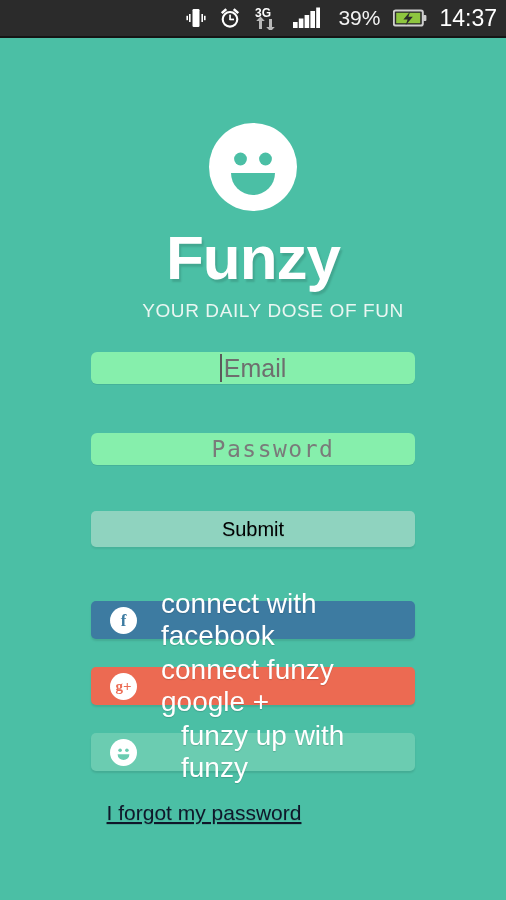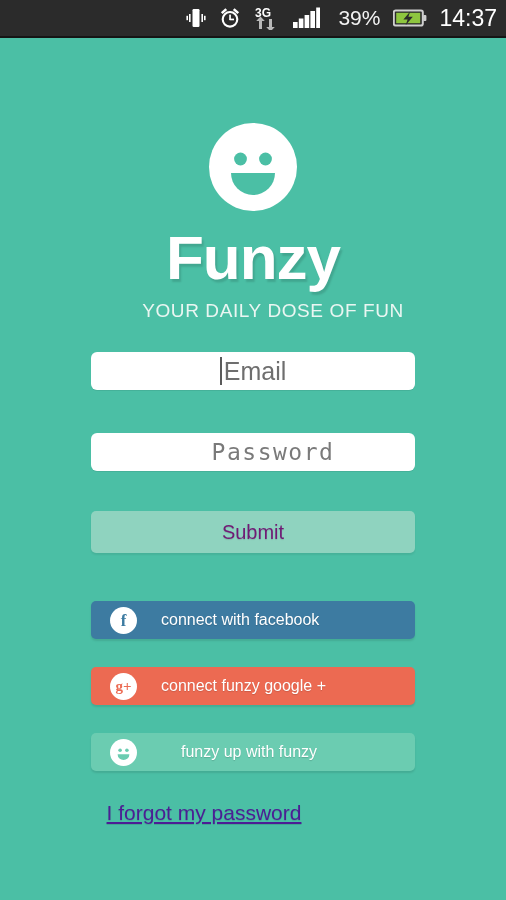--- a/index.html
+++ b/index.html
@@ -92,22 +92,22 @@
     letter-spacing: 0.6px;
     font-family: "Liberation Sans", sans-serif;
     margin-left: 20px;
   }
 
   
   .field {
     position: absolute;
     left: 91px;
     width: 324px;
-    height: 38px;
-    background: #ffffff;
+    height: 32px;
+    background: #86efac;
     border-radius: 6px;
     box-sizing: border-box;
     display: flex;
     align-items: center;
     justify-content: center;
     box-shadow: 0 1px 0 rgba(0,0,0,0.07);
   }
   .field-email { top: 314px; }
   .field-pass  { top: 395px; padding-left: 40px; }
 
@@ -128,25 +128,25 @@
     font-size: 23px;
     letter-spacing: 1.5px;
     font-family: "DejaVu Sans Mono", monospace;
   }
 
   .btn-submit {
     position: absolute;
     top: 473px;
     left: 91px;
     width: 324px;
-    height: 42px;
+    height: 36px;
     background: #8fd3bf;
     border: none;
     border-radius: 5px;
-    color: #701a75;
+    color: #000000;
     font-size: 20px;
     font-family: "Liberation Sans", sans-serif;
     text-shadow: 0 1px 1px rgba(0,0,0,0.12);
     box-shadow: 0 2px 2px rgba(0,0,0,0.07);
     cursor: pointer;
   }
 
   .or-text {
     position: absolute;
     top: 527px;
@@ -197,34 +197,34 @@
   }
   .gp-glyph {
     color: #ec6a52;
     font-size: 15px;
     font-weight: bold;
     font-family: "Liberation Serif", serif;
     line-height: 1;
   }
   .social-label {
     color: #ffffff;
-    font-size: 16px;
+    font-size: 28px;
     font-family: "Liberation Sans", sans-serif;
     text-shadow: 0 1px 1px rgba(0,0,0,0.15);
     margin-left: 24px;
   }
   .social-label.wide { margin-left: 44px; }
 
   .forgot-link {
     position: absolute;
     top: 763px;
     left: 0;
     width: 408px;
     text-align: center;
-    color: #4c1d95;
+    color: #0f172a;
     font-size: 21px;
     font-family: "Liberation Sans", sans-serif;
     text-decoration: underline;
     cursor: pointer;
     text-shadow: 0 1px 1px rgba(0,0,0,0.12);
   }
 </style>
 </head>
 <body>
 

